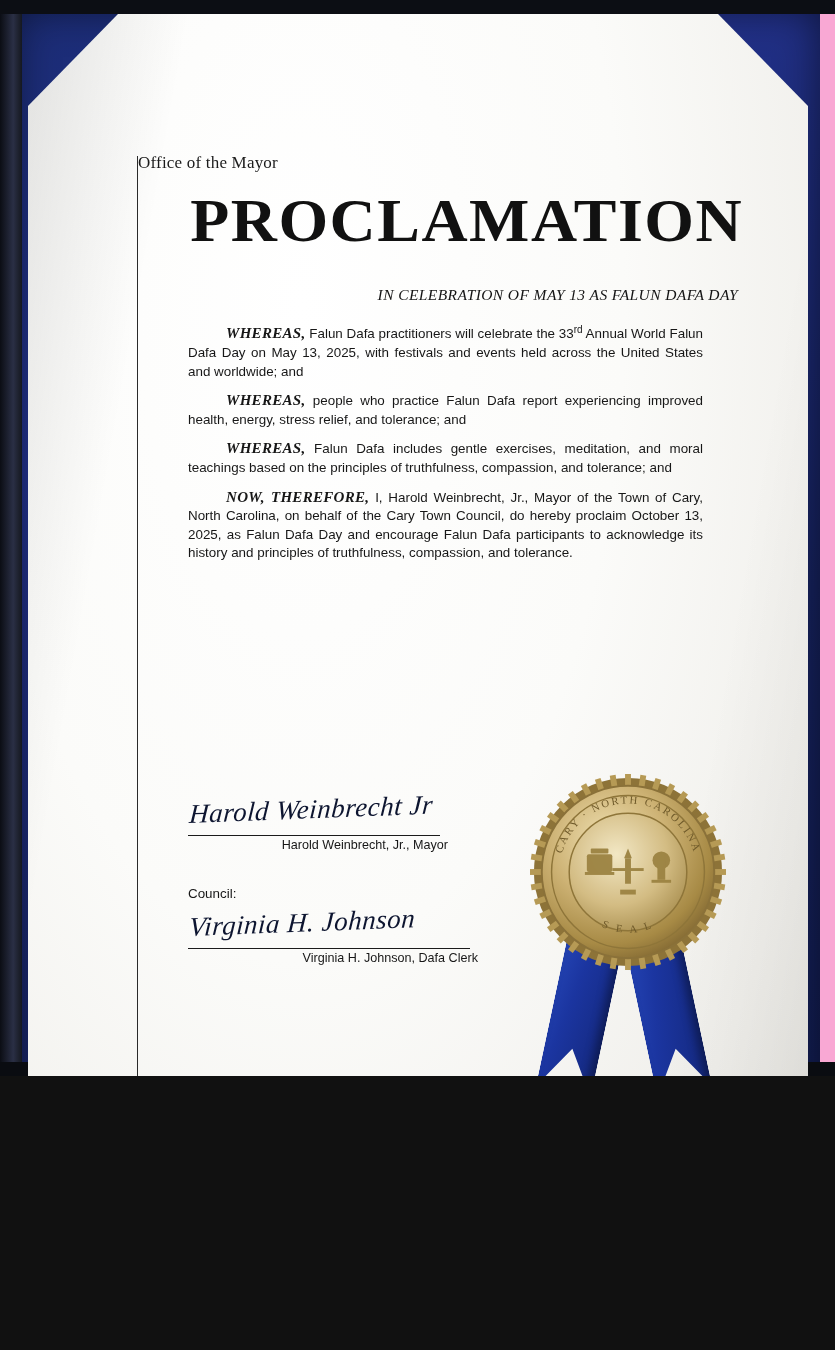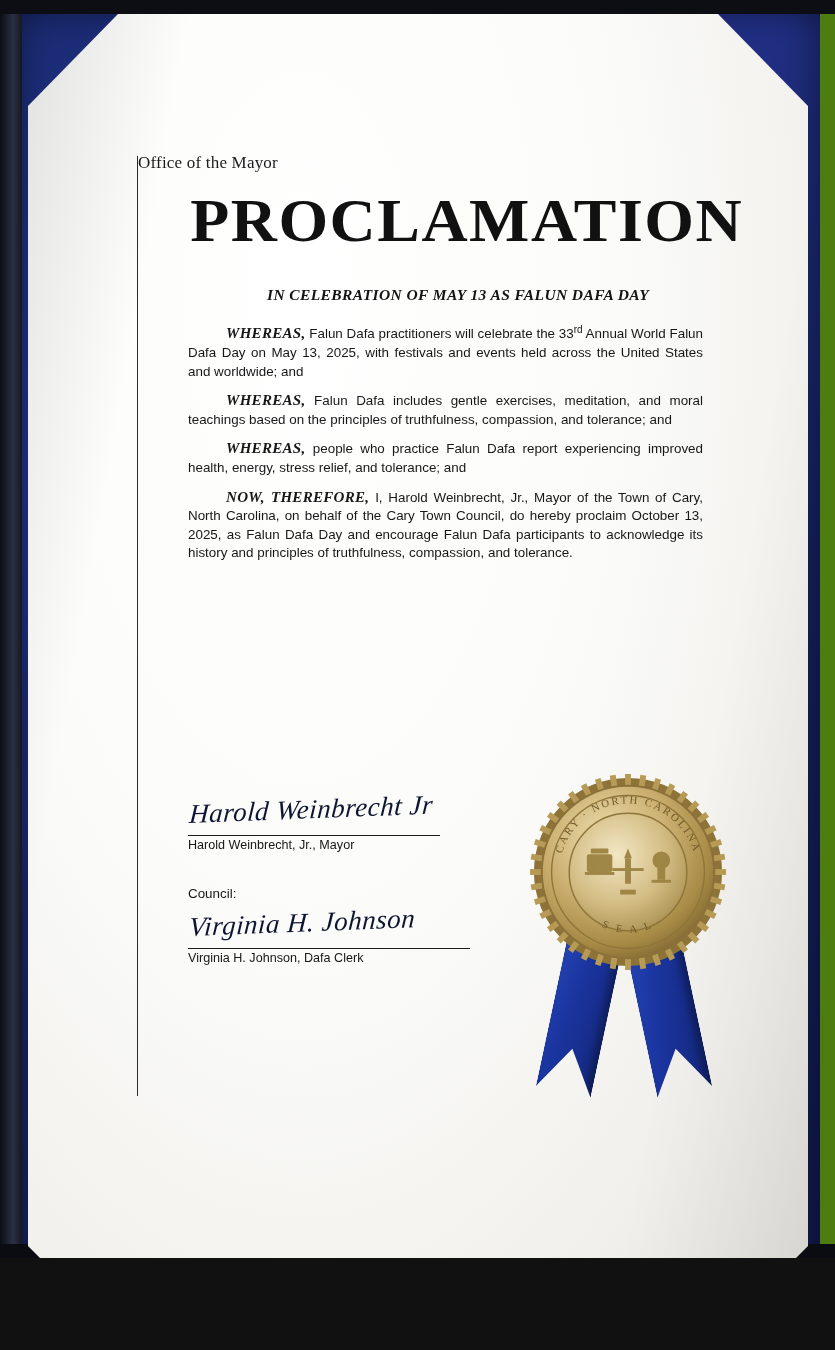--- a/index.html
+++ b/index.html
@@ -11,22 +11,22 @@
     width: 835px;
     height: 1350px;
     overflow: hidden;
     font-family: "Liberation Sans", sans-serif;
   }
 
   
   .photo {
     position: relative;
     width: 835px;
-    height: 1258px;
-    background: #4d7c0f;
+    height: 1076px;
+    background: #f9a8d4;
     overflow: hidden;
   }
   .binder-blue {
     position: absolute;
     left: 14px;
     top: 8px;
     width: 806px;
     height: 1334px;
     background: linear-gradient(145deg, #1b2c74 0%, #22318a 25%, #16225e 60%, #101a4b 100%);
     box-shadow: inset 0 0 40px rgba(0,0,0,0.55);
@@ -123,24 +123,24 @@
     color: #111;
     transform: scaleX(1.03);
     transform-origin: left center;
   }
 
   .subtitle {
     position: absolute;
     left: 150px;
     top: 272px;
     width: 560px;
-    text-align: center;
+    text-align: right;
     font-family: "Liberation Serif", serif;
     font-style: italic;
-    font-weight: bold;
+    font-weight: normal;
     font-size: 15.5px;
     letter-spacing: 0.4px;
     color: #141414;
   }
 
   .body-block {
     position: absolute;
     left: 160px;
     top: 307px;
     width: 515px;
@@ -198,20 +198,21 @@
     height: 1px;
     background: #1b1b1b;
     margin-top: 2px;
   }
   .sig-line.wide { width: 282px; }
   .sig-caption {
     font-family: "Liberation Sans", sans-serif;
     font-size: 12.6px;
     color: #171717;
     margin-top: 2px;
+    text-align: right;
   }
 
   
   .seal-wrap {
     position: absolute;
     left: 490px;
     top: 760px;
     width: 220px;
     height: 330px;
   }
@@ -274,25 +275,25 @@
 
       <div class="subtitle">IN CELEBRATION OF MAY 13 AS FALUN DAFA DAY</div>
 
       <div class="body-block">
 
         <p class="para">
           <span class="lead">WHEREAS,</span><span> Falun Dafa practitioners will celebrate the 33</span><sup class="ord">rd</sup><span> Annual World Falun Dafa Day on May 13, 2025, with festivals and events held across the United States and worldwide; and</span>
         </p>
 
         <p class="para">
+          <span class="lead">WHEREAS,</span><span> people who practice Falun Dafa report experiencing improved health, energy, stress relief, and tolerance; and</span>
+        </p>
+
+        <p class="para">
           <span class="lead">WHEREAS,</span><span> Falun Dafa includes gentle exercises, meditation, and moral teachings based on the principles of truthfulness, compassion, and tolerance; and</span>
-        </p>
-
-        <p class="para">
-          <span class="lead">WHEREAS,</span><span> people who practice Falun Dafa report experiencing improved health, energy, stress relief, and tolerance; and</span>
         </p>
 
 
 
 
         <p class="para">
           <span class="lead">NOW, THEREFORE,</span><span> I, Harold Weinbrecht, Jr., Mayor of the Town of Cary, North Carolina, on behalf of the Cary Town Council, do hereby proclaim October 13, 2025, as Falun Dafa Day and encourage Falun Dafa participants to acknowledge its history and principles of truthfulness, compassion, and tolerance.</span>
         </p>
 
       </div>

